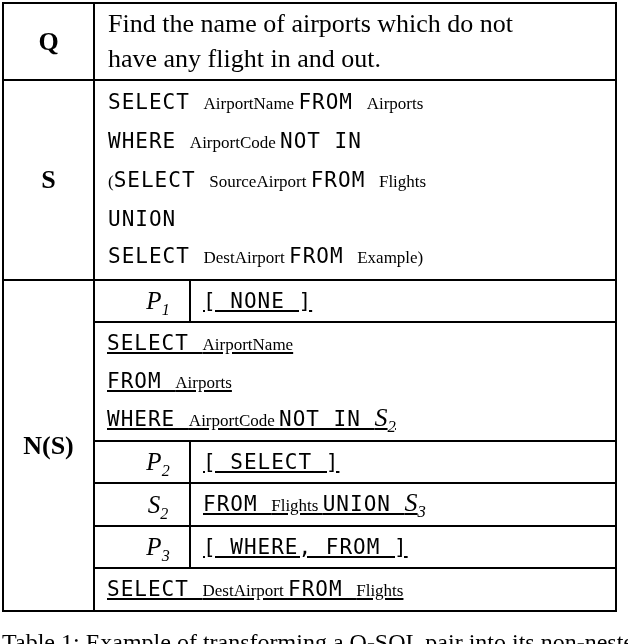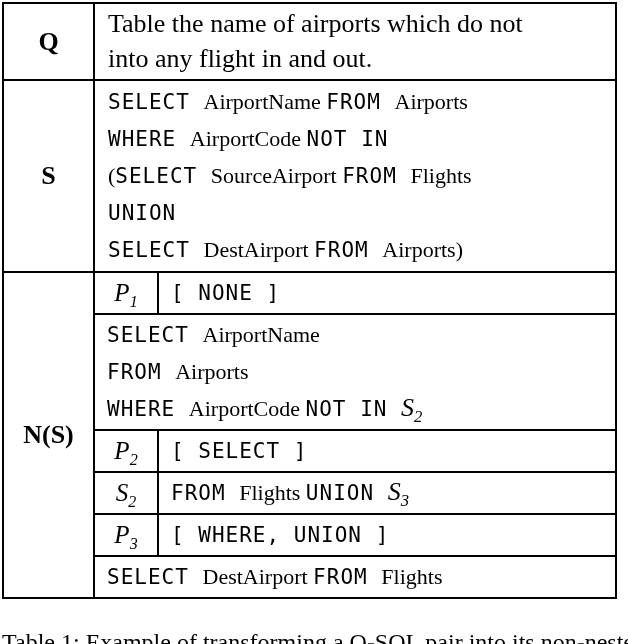--- a/index.html
+++ b/index.html
@@ -53,21 +53,21 @@
   .qtext .line { line-height: 35px; }
   .sqlblock .line { line-height: 36px; }
   .kw {
     font-family: "DejaVu Sans Mono", monospace;
     font-size: 21px;
     letter-spacing: 1px;
     margin-top: 23px;
   }
   .id {
     font-family: "Liberation Serif", serif;
-    font-size: 22px;
+    font-size: 17px;
   }
   .mi {
     font-family: "Liberation Serif", serif;
     font-style: italic;
     font-size: 26px;
   }
   .mi sub, .slabel sub {
     font-size: 64%;
     line-height: 0;
   }
@@ -85,25 +85,27 @@
     border-top: 2px solid #000000;
   }
   .slabel {
     flex: 0 0 62px;
     border-right: 2px solid #000000;
     display: flex;
     align-items: center;
     justify-content: center;
     font-style: italic;
     font-size: 25px;
+    margin-left: 32px;
   }
   .scontent {
     flex: 1 1 auto;
     padding: 1px 20px 2px 12px;
     min-width: 0;
+    text-decoration: underline;
   }
   .scontent .line { line-height: 35px; }
   .caption {
     position: absolute;
     left: 2px;
     top: 628px;
     width: 626px;
     font-size: 24px;
     line-height: 29px;
     white-space: nowrap;
@@ -114,33 +116,33 @@
 </head>
 <body>
 
 <div class="page">
 
   <div class="tbl">
 
     <div class="trow">
       <div class="lcell">Q</div>
       <div class="ccell qtext">
-        <div class="line">Table the name of airports which do not</div>
-        <div class="line">into any flight in and out.</div>
+        <div class="line">Find the name of airports which do not</div>
+        <div class="line">have any flight in and out.</div>
       </div>
     </div>
 
     <div class="trow">
       <div class="lcell">S</div>
       <div class="ccell sqlblock">
           <div class="line"><span class="kw">SELECT </span><span class="id">AirportName </span><span class="kw">FROM </span><span class="id">Airports</span></div>
           <div class="line"><span class="kw">WHERE </span><span class="id">AirportCode </span><span class="kw">NOT IN</span></div>
           <div class="line"><span class="id">(</span><span class="kw">SELECT </span><span class="id">SourceAirport </span><span class="kw">FROM </span><span class="id">Flights</span></div>
           <div class="line"><span class="kw">UNION</span></div>
-          <div class="line"><span class="kw">SELECT </span><span class="id">DestAirport </span><span class="kw">FROM </span><span class="id">Airports)</span></div>
+          <div class="line"><span class="kw">SELECT </span><span class="id">DestAirport </span><span class="kw">FROM </span><span class="id">Example)</span></div>
         </div>
     </div>
 
     <div class="trow">
       <div class="lcell">N(S)</div>
       <div class="nested">
 
         <div class="srow">
           <div class="slabel">
               <span>P<sub>1</sub></span>
@@ -174,21 +176,21 @@
           <div class="scontent">
               <div class="line"><span class="kw">FROM </span><span class="id">Flights </span><span class="kw">UNION </span><span class="mi">S<sub>3</sub></span></div>
             </div>
         </div>
 
         <div class="srow">
           <div class="slabel">
               <span>P<sub>3</sub></span>
             </div>
           <div class="scontent">
-              <div class="line"><span class="kw">[ WHERE, UNION ]</span></div>
+              <div class="line"><span class="kw">[ WHERE, FROM ]</span></div>
             </div>
         </div>
 
         <div class="srow">
           <div class="scontent">
               <div class="line"><span class="kw">SELECT </span><span class="id">DestAirport </span><span class="kw">FROM </span><span class="id">Flights</span></div>
             </div>
         </div>
 
       </div>

